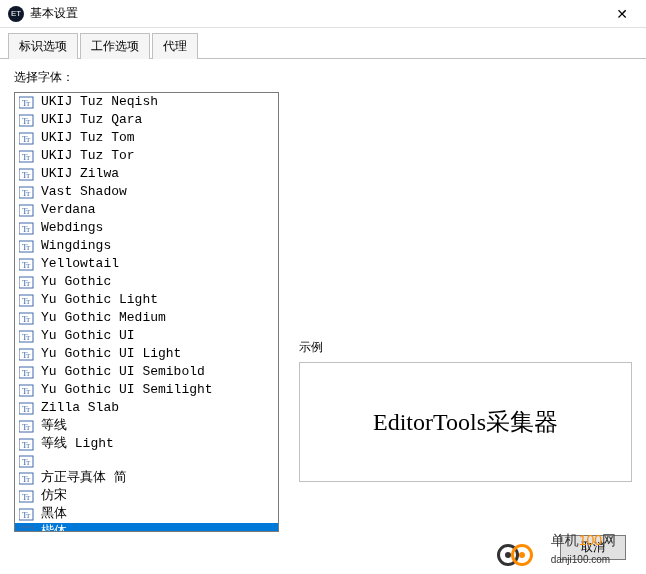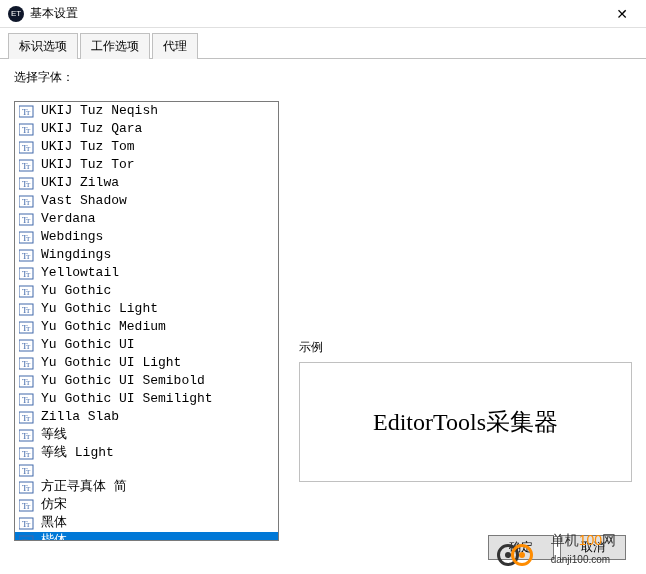--- a/index.html
+++ b/index.html
@@ -7,21 +7,21 @@
 .titlebar { height: 28px; display: flex; align-items: center; padding: 0 8px; border-bottom: 1px solid #e0e0e0; }
 .titlebar .app-icon { width: 16px; height: 16px; border-radius: 50%; background: #0f172a; color: #fff; font-size: 8px; display: flex; align-items: center; justify-content: center; margin-right: 6px; }
 .titlebar .title { flex: 1; }
 .titlebar .close { width: 32px; text-align: center; font-size: 14px; cursor: pointer; }
 .tabs { display: flex; padding: 4px 8px 0 8px; border-bottom: 1px solid #c0c0c0; }
 .tab { padding: 4px 10px; border: 1px solid #c0c0c0; border-bottom: none; background: #fff; margin-right: 2px; cursor: pointer; position: relative; top: 1px; }
 .tab.active { color: #c00000; background: #fff; }
 .tab:not(.active) { background: #f5f5f5; }
 .content { padding: 10px 14px; display: flex; gap: 20px; }
 .left-col { width: 265px; }
-.label { margin-bottom: 15px; font-family: Liberation Mono, monospace; }
+.label { margin-bottom: 6px; font-family: Liberation Mono, monospace; }
 .fontlist { border: 1px solid #7a7a7a; height: 440px; overflow-y: scroll; background: #fff; }
 .font-item { display: flex; align-items: center; padding: 1px 4px; cursor: pointer; font-family: "Courier New", SimSun, monospace; font-size: 13px; line-height: 16px; }
 .font-item.selected { background: #0078d7; color: #fff; }
 .font-icon { width: 16px; height: 14px; margin-right: 6px; flex-shrink: 0; }
 .font-icon svg { width: 16px; height: 14px; display: block; }
 .right-col { flex: 1; padding-top: 270px; }
 .preview-label { margin-bottom: 6px; }
 .preview-box { border: 1px solid #c0c0c0; height: 120px; display: flex; align-items: center; justify-content: center; font-family: SimSun, serif; font-size: 24px; }
 .buttons { position: absolute; bottom: 14px; right: 20px; display: flex; gap: 6px; }
 .btn { border: 1px solid #7a7a7a; background: #e1e1e1; padding: 3px 20px; cursor: pointer; font-size: 12px; }
@@ -309,21 +309,20 @@
   </div>
   <div class="right-col">
     <div class="preview-label">示例</div>
     <div class="preview-box">
       <span>EditorTools采集器</span>
     </div>
   </div>
 </div>
 
 <div class="buttons">
-  <button class="btn">确定</button>
   <button class="btn">取消</button>
 </div>
 
 <div class="watermark">
   <div class="logo">
     <div class="circ dark">
         <div class="dot"></div>
       </div>
     <div class="circ">
         <div class="dot"></div>

